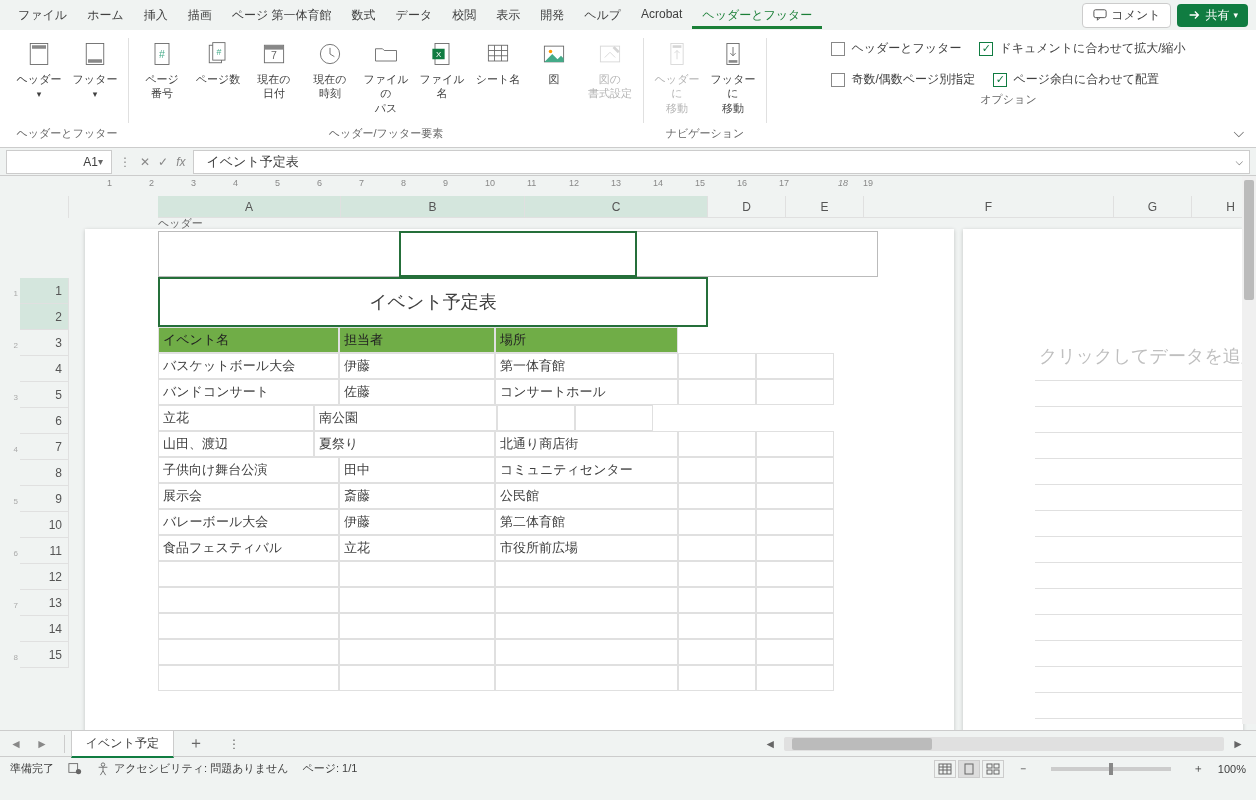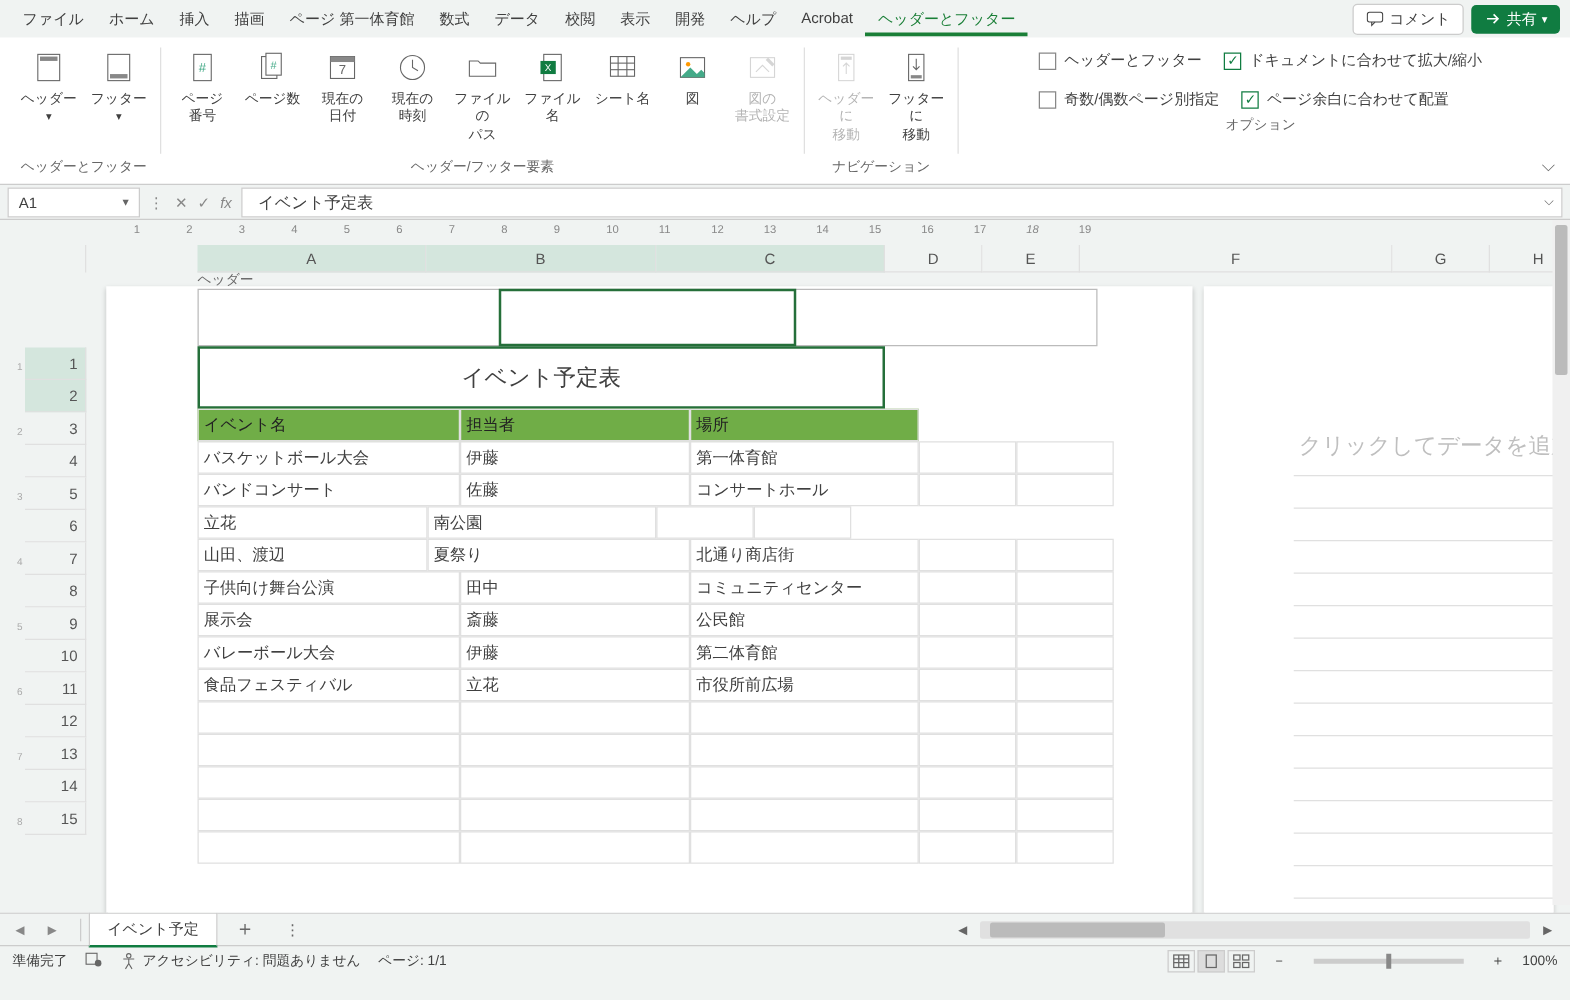--- a/index.html
+++ b/index.html
@@ -24,21 +24,21 @@
 .ribbon-btn .lbl { font-size: 11px; text-align: center; line-height: 1.3; margin-top: 2px; }
 .ribbon-btn.disabled { opacity: 0.4; }
 .ribbon-checks { display: flex; flex-direction: column; justify-content: center; gap: 14px; padding: 8px 12px 0 12px; }
 .ribbon-check-row { display: flex; gap: 18px; }
 .ribbon-check { display: flex; align-items: center; gap: 6px; font-size: 12px; }
 .ribbon-check .box { width: 14px; height: 14px; border: 1px solid #888; display: inline-flex; align-items: center; justify-content: center; font-size: 11px; }
 .ribbon-collapse { position: absolute; right: 12px; bottom: 6px; font-size: 14px; color: #666; cursor: pointer;}
 
 
 .formula-bar { display: flex; align-items: center; height: 28px; border-bottom: 1px solid #ccc; background: #f0f3f2; }
-.name-box { width: 106px; height: 24px; background: #fff; border: 1px solid #ccc; margin: 0 6px; display: flex; align-items: center; padding: 0 8px; justify-content: space-between;}
+.name-box { width: 106px; height: 24px; background: #fff; border: 1px solid #ccc; margin: 0 6px; display: flex; align-items: center; padding: 0 8px; justify-content: flex-end;}
 .name-box .dd { font-size: 10px; color: #666;}
 .fb-handle { width: 14px; text-align: center; color: #888;}
 .fb-btns { display: flex; gap: 8px; padding: 0 8px; color: #888;}
 .fb-input { flex: 1; height: 24px; background: #fff; border: 1px solid #ccc; margin-right: 6px; padding: 0 12px; display: flex; align-items: center; font-size: 13px; position: relative;}
 .fb-expand { position: absolute; right: 6px; font-size: 10px; color: #666; }
 
 
 .ruler { height: 20px; position: relative; background: #f0f3f2; font-size: 9px; color: #888; }
 .ruler .tick { position: absolute; top: 2px; }
 
@@ -59,21 +59,21 @@
 .page { position: absolute; left: 85px; top: 53px; width: 869px; height: 700px; background: #fff; box-shadow: 0 1px 4px rgba(0,0,0,0.2); }
 .header-label { position: absolute; left: 158px; top: 40px; font-size: 11px; color: #666;}
 .header-box { position: absolute; left: 158px; top: 56px; width: 720px; height: 46px; border: 1px solid #bbb; display: flex;}
 .header-box .hf-sect { flex: 1; }
 .header-box .hf-mid { border: 2px solid #256f3a; border-bottom: 2px solid #256f3a; width: 238px; flex: none; margin: -1px 0;}
 
 
 .cells { position: absolute; left: 158px; top: 102px; }
 .row { display: flex; }
 .cell { border: 1px solid #e0e0e0; height: 26px; padding: 0 4px; font-size: 13px; display: flex; align-items: center; overflow: hidden;}
-.cellA { width: 210px;} .cellB { width: 184px;} .cellC { width: 183px;} .cellD { width: 78px;} .cellE { width: 78px;}
+.cellA { width: 181px;} .cellB { width: 156px;} .cellC { width: 183px;} .cellD { width: 78px;} .cellE { width: 78px;}
 .title-row .cell { border: 2px solid #256f3a; height: 50px; font-size: 18px; justify-content: center; color: #404040;}
 .hdr-row .cell { background: #70ad47; color: #222; font-size: 13px; }
 
 .page2 { position: absolute; left: 963px; top: 53px; width: 280px; height: 700px; background: #fff; box-shadow: 0 1px 4px rgba(0,0,0,0.2);}
 .page2 .cells2 { position: absolute; left: 72px; top: 102px;}
 .page2 .ph { color: #bfbfbf; font-size: 18px; height: 50px; display: flex; align-items: center; white-space: nowrap; padding-left: 4px; border-bottom: 1px solid #e0e0e0;}
 .page2 .rowp { height: 26px; border-bottom: 1px solid #e0e0e0; }
 
 
 .sheet-tabs { height: 26px; background: #f0f3f2; border-top: 1px solid #ccc; display: flex; align-items: center; }
@@ -352,21 +352,21 @@
       <div class="tick" style="left: 401px;">8</div>
       <div class="tick" style="left: 443px;">9</div>
       <div class="tick" style="left: 485px;">10</div>
       <div class="tick" style="left: 527px;">11</div>
       <div class="tick" style="left: 569px;">12</div>
       <div class="tick" style="left: 611px;">13</div>
       <div class="tick" style="left: 653px;">14</div>
       <div class="tick" style="left: 695px;">15</div>
       <div class="tick" style="left: 737px;">16</div>
       <div class="tick" style="left: 779px;">17</div>
-      <div class="tick" style="left: 821px; font-style: italic;">18</div>
+      <div class="tick" style="left: 838px; font-style: italic;">18</div>
       <div class="tick" style="left: 863px;">19</div>
     </div>
   <div class="col-headers" id="col-headers" style="left: 0px;">
     <div class="corner"></div>
   <div style="width: 89px;"></div>
       <div class="col-h active" style="width: 183px;">A</div>
       <div class="col-h active" style="width: 184px;">B</div>
       <div class="col-h active" style="width: 183px;">C</div>
       <div class="col-h" style="width: 78px;">D</div>
       <div class="col-h" style="width: 78px;">E</div>

